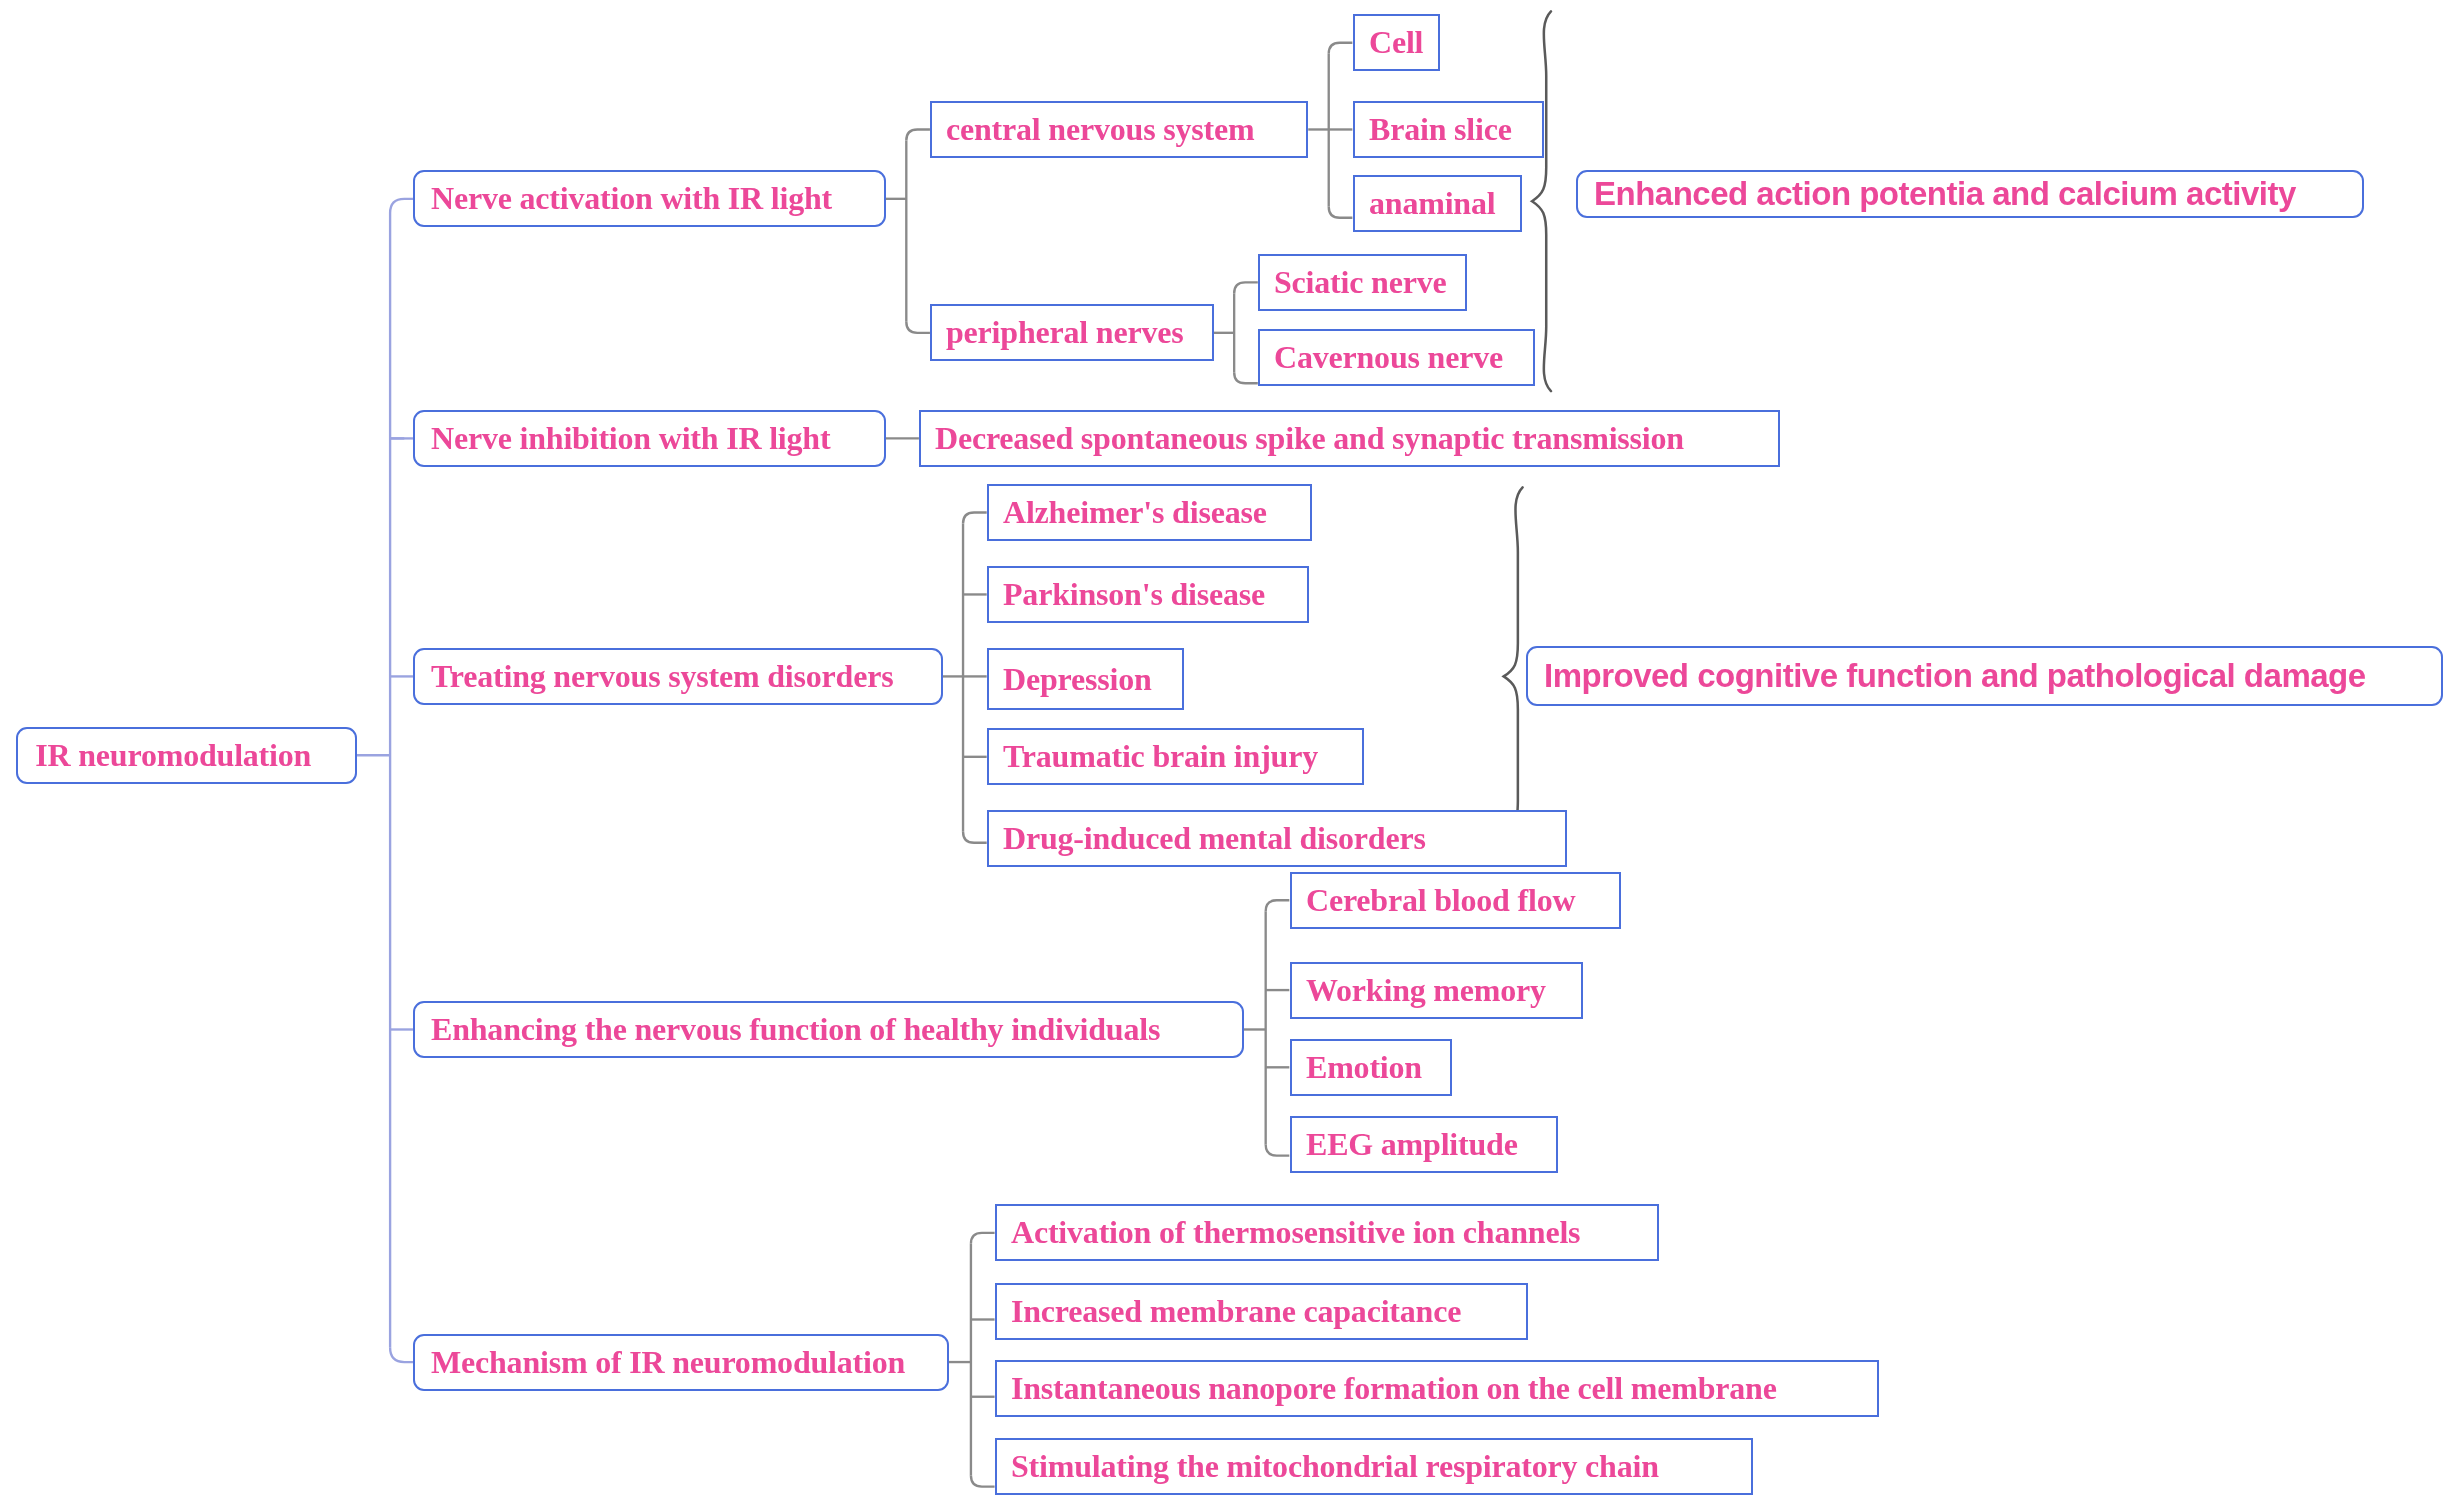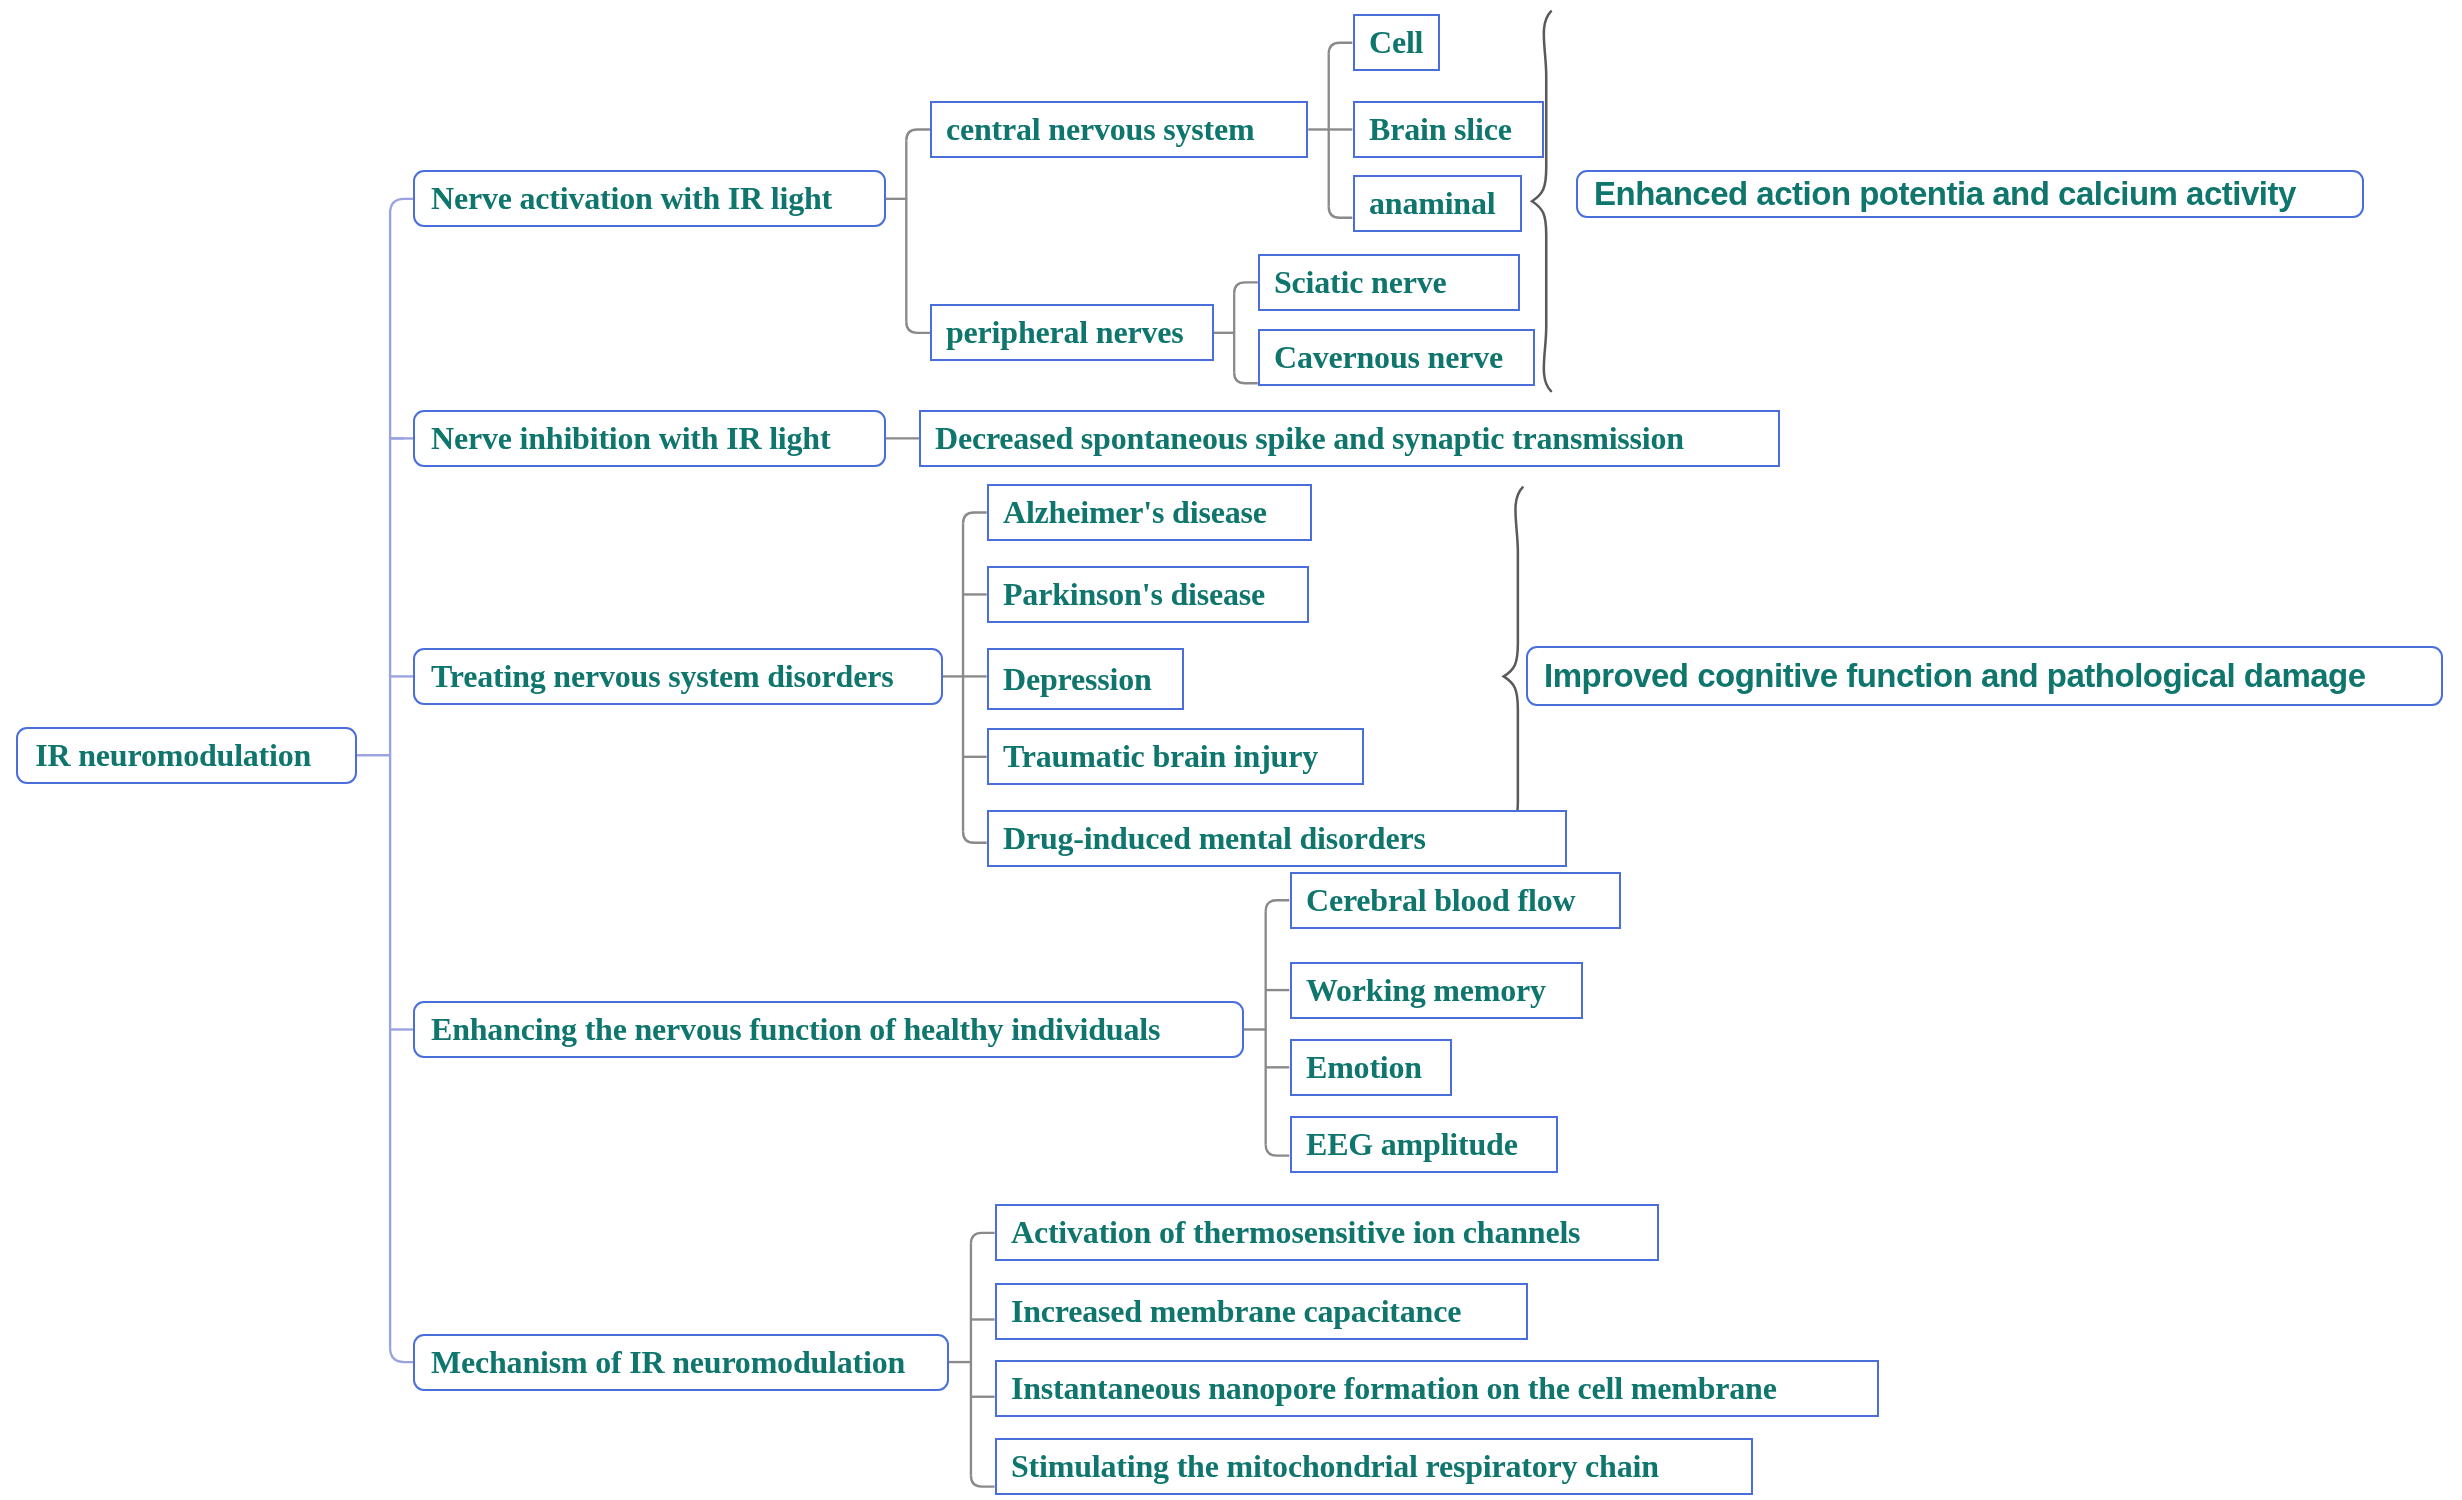--- a/index.html
+++ b/index.html
@@ -20,21 +20,21 @@
     left: 0; top: 0;
     width: 2462px;
     height: 1501px;
     pointer-events: none;
   }
   .node {
     position: absolute;
     box-sizing: border-box;
     background: #ffffff;
     border: 2.4px solid #4a6fdc;
-    color: #0f766e;
+    color: #ec4899;
     font-weight: bold;
     display: flex;
     align-items: center;
     white-space: nowrap;
     letter-spacing: -0.2px;
   }
   .node .lbl {
     display: block;
     width: 100%;
   }
@@ -197,21 +197,21 @@
   </div>
 
   <div class="node lvl-3" style="left:1353px; top:101px; width:191px; height:57px;">
     <span class="lbl">Brain slice</span>
   </div>
 
   <div class="node lvl-3" style="left:1353px; top:175px; width:169px; height:57px;">
     <span class="lbl">anaminal</span>
   </div>
 
-  <div class="node lvl-3" style="left:1258px; top:254px; width:262px; height:57px;">
+  <div class="node lvl-3" style="left:1258px; top:254px; width:209px; height:57px;">
     <span class="lbl">Sciatic nerve</span>
   </div>
 
   <div class="node lvl-3" style="left:1258px; top:329px; width:277px; height:57px;">
     <span class="lbl">Cavernous nerve</span>
   </div>
 
   <div class="node lvl-2" style="left:919px; top:410px; width:861px; height:57px;">
     <span class="lbl">Decreased spontaneous spike and synaptic transmission</span>
   </div>

